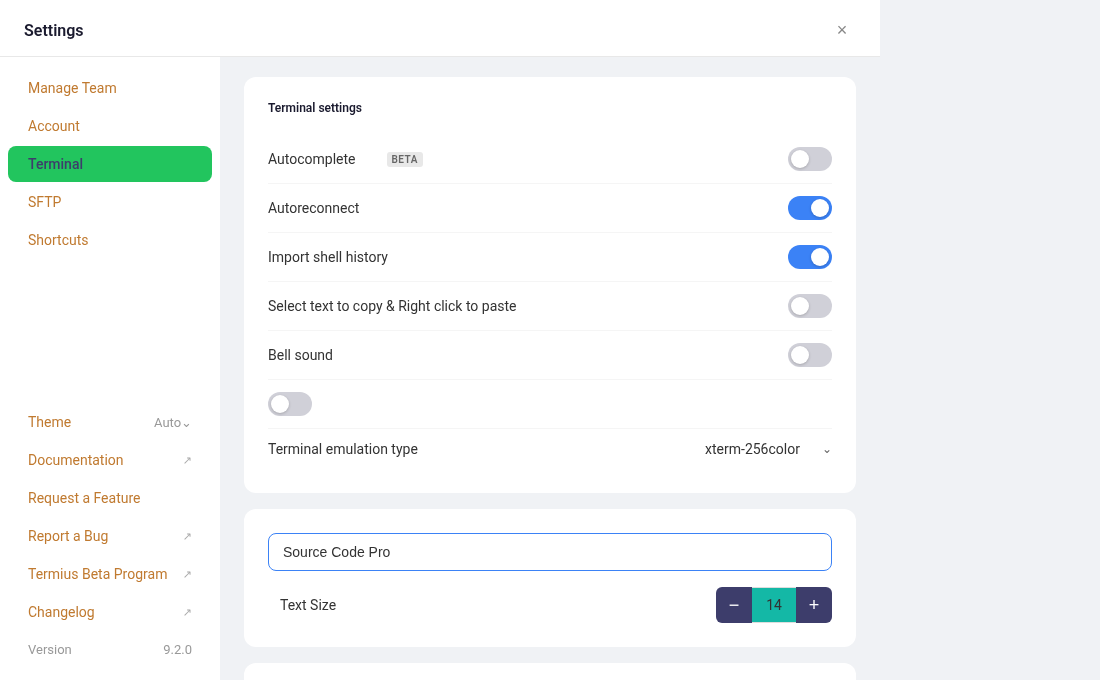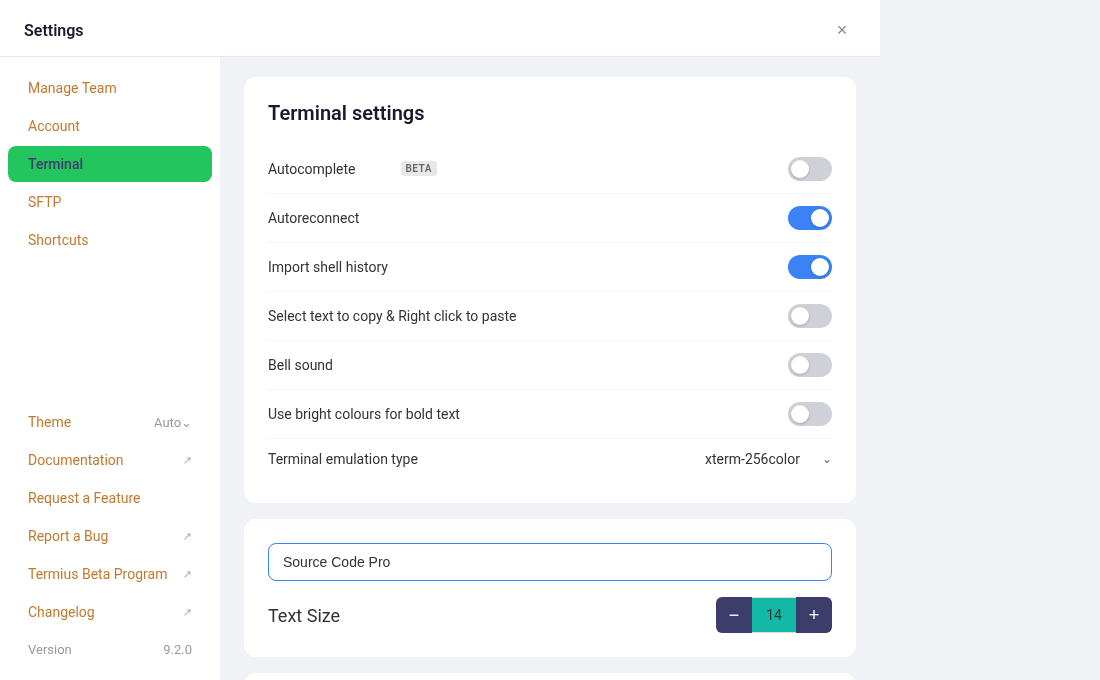--- a/index.html
+++ b/index.html
@@ -120,42 +120,42 @@
 
     
     .card {
       background: #ffffff;
       border-radius: 12px;
       padding: 24px;
       margin-bottom: 16px;
     }
 
     .card-title {
-      font-size: 20px;
+      font-size: 12px;
       font-weight: 600;
       color: #1a1a2e;
       margin-bottom: 20px;
     }
 
     
     .setting-row {
       display: flex;
       align-items: center;
       justify-content: space-between;
       padding: 12px 0;
       border-bottom: 1px solid #f5f5f5;
     }
     .setting-row:last-child { border-bottom: none; }
 
     .setting-label {
       font-size: 14px;
       color: #333;
       display: flex;
-      align-items: flex-start;
-      gap: 20px;
+      align-items: flex-end;
+      gap: 6px;
     }
 
     .beta-badge {
       background: #e8e8e8;
       color: #666;
       font-size: 10px;
       font-weight: 600;
       padding: 2px 5px;
       border-radius: 3px;
       letter-spacing: 0.5px;
@@ -217,22 +217,23 @@
     }
 
     
     .text-size-row {
       display: flex;
       align-items: center;
       justify-content: space-between;
       padding-top: 16px;
     }
     .text-size-label {
-      font-size: 18px;
+      font-size: 14px;
       color: #333;
+      margin-left: 12px;
     }
     .text-size-controls {
       display: flex;
       align-items: center;
       gap: 0;
     }
     .size-btn {
       width: 36px;
       height: 36px;
       background: #3d3d6b;
@@ -373,21 +374,20 @@
 
         <div class="setting-row">
           <span class="setting-label">Bell sound</span>
           <label class="toggle">
             <input type="checkbox" style="">
             <span class="toggle-slider"></span>
           </label>
         </div>
 
         <div class="setting-row">
-          <span class="setting-label">Use bright colours for bold text</span>
           <label class="toggle">
             <input type="checkbox" style="">
             <span class="toggle-slider"></span>
           </label>
         </div>
 
         <div class="setting-row">
           <span class="setting-label">Terminal emulation type</span>
           <div class="select-field">
             <span>xterm-256color</span>

